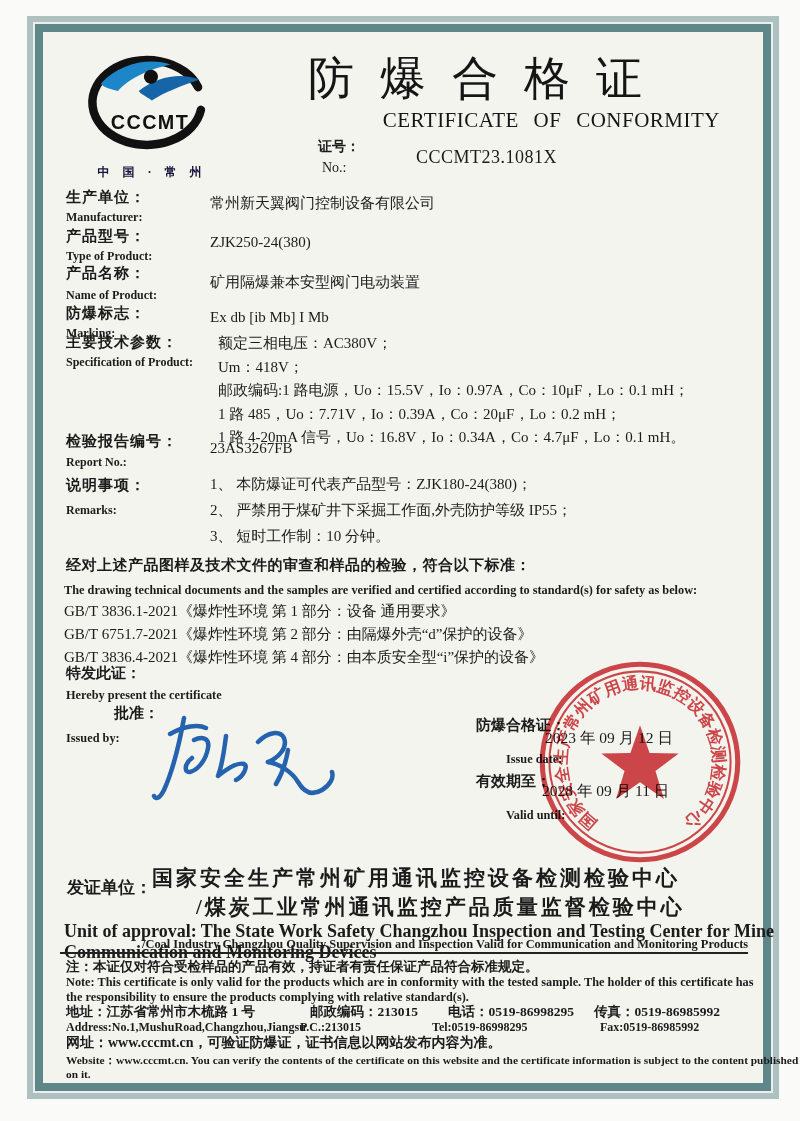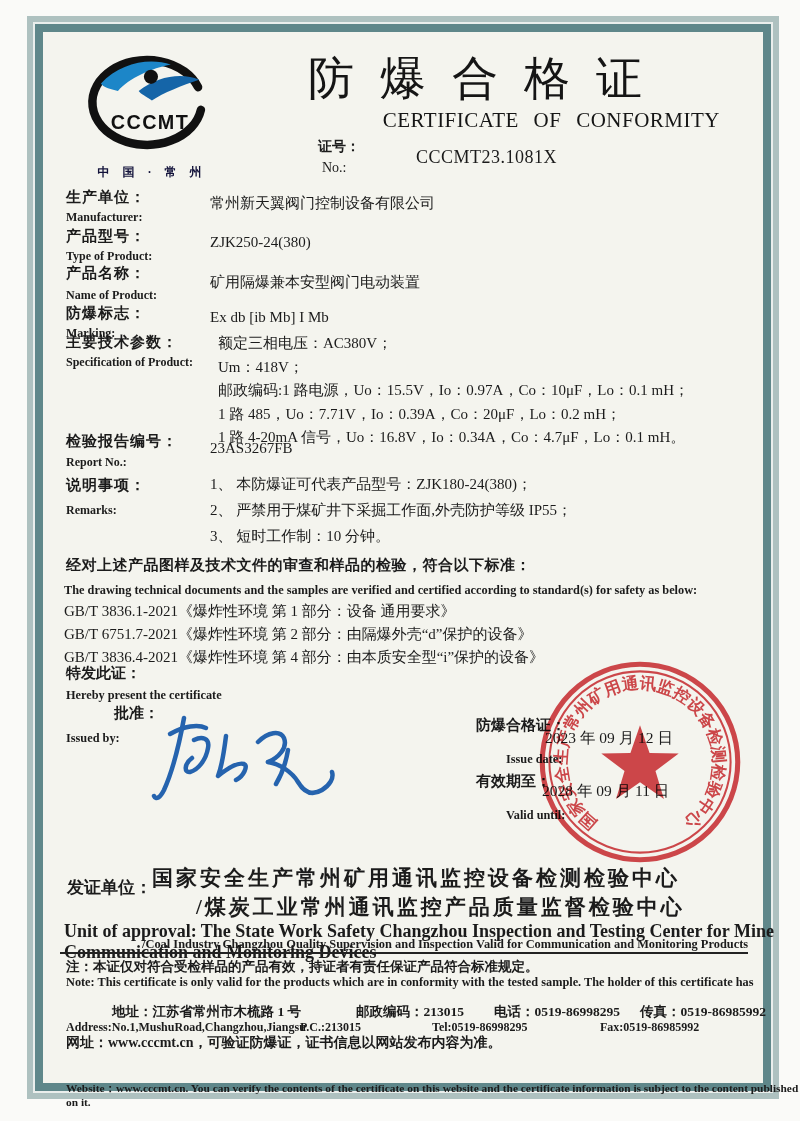--- a/index.html
+++ b/index.html
@@ -48,24 +48,24 @@
   .iss-label{position:absolute;left:67px;top:876px;font-size:17px;font-weight:700;}
   .iss-l1{position:absolute;left:152px;top:864px;font-size:21px;font-weight:700;letter-spacing:3px;}
   .iss-l2{position:absolute;left:196px;top:893px;font-size:21px;font-weight:700;letter-spacing:3px;}
   .iss-e1{position:absolute;left:64px;top:921px;font-size:18px;font-weight:700;}
   .iss-e2{position:absolute;left:142px;top:937px;font-size:12.4px;font-weight:700;}
   .divider{position:absolute;left:60px;top:952px;width:688px;height:2px;background:#222;}
   
   .note-cn{position:absolute;left:66px;top:958px;font-size:13.5px;font-weight:600;}
   .note-e1{position:absolute;left:66px;top:975px;font-size:12.3px;font-weight:700;}
   .note-e2{position:absolute;left:66px;top:990px;font-size:12.3px;font-weight:700;}
-  .frow{font-size:13.5px;font-weight:600;margin-left:46px;}
+  .frow{font-size:13.5px;font-weight:600;}
   .ferow{font-size:12px;font-weight:700;}
   .web-cn{position:absolute;left:66px;top:1034px;font-size:14px;font-weight:700;}
-  .web-en{position:absolute;left:66px;top:1053px;font-size:11.4px;font-weight:700;margin-top:28px;}
+  .web-en{position:absolute;left:66px;top:1053px;font-size:11.4px;font-weight:700;}
 </style>
 </head>
 <body>
 
 <div class="band1">
   <div class="band2">
     <div class="band3">
       <div class="paper"></div>
     </div>
   </div>
@@ -174,20 +174,21 @@
   <div class="iss-label">发证单位：</div>
   <div class="iss-l1">国家安全生产常州矿用通讯监控设备检测检验中心</div>
   <div class="iss-l2">/煤炭工业常州通讯监控产品质量监督检验中心</div>
   <div class="iss-e1">Unit of approval: The State Work Safety Changzhou Inspection and Testing Center for Mine Communication and Monitoring Devices</div>
   <div class="iss-e2">/Coal Industry Changzhou Quality Supervision and Inspection Valid for Communication and Monitoring Products</div>
 
   <div class="divider"></div>
 
   <div class="note-cn">注：本证仅对符合受检样品的产品有效，持证者有责任保证产品符合标准规定。</div>
   <div class="note-e1">Note: This certificate is only valid for the products which are in conformity with the tested sample. The holder of this certificate has</div>
+  <div class="note-e2">the responsibility to ensure the products complying with relative standard(s).</div>
 
   <span class="abs frow" style="left:66px;top:1003px">地址：江苏省常州市木梳路 1 号</span>
   <span class="abs frow" style="left:310px;top:1003px">邮政编码：213015</span>
   <span class="abs frow" style="left:448px;top:1003px">电话：0519-86998295</span>
   <span class="abs frow" style="left:594px;top:1003px">传真：0519-86985992</span>
 
   <span class="abs ferow" style="left:66px;top:1020px">Address:No.1,MushuRoad,Changzhou,Jiangsu</span>
   <span class="abs ferow" style="left:300px;top:1020px">P.C.:213015</span>
   <span class="abs ferow" style="left:432px;top:1020px">Tel:0519-86998295</span>
   <span class="abs ferow" style="left:600px;top:1020px">Fax:0519-86985992</span>

